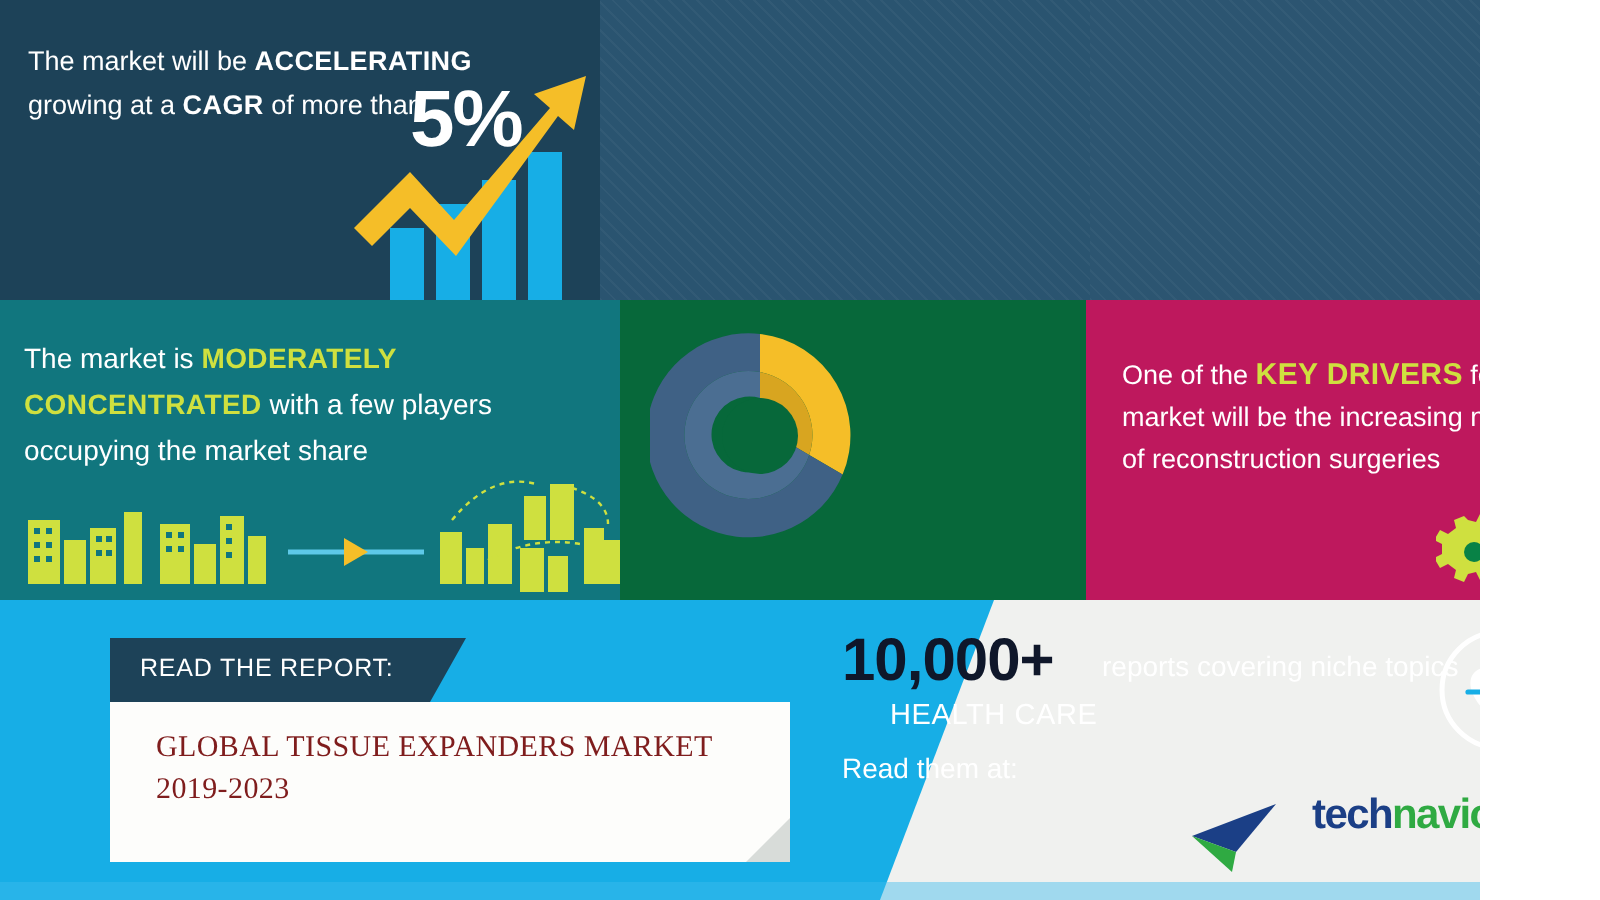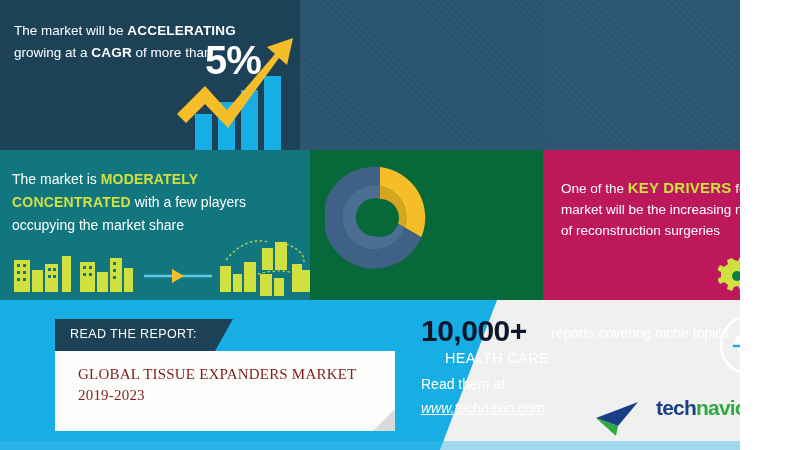--- a/index.html
+++ b/index.html
@@ -217,21 +217,20 @@
     </svg>
     <div class="reptitle">
       <span>GLOBAL TISSUE EXPANDERS MARKET</span><br>
       <span>2019-2023</span>
     </div>
 
     <div class="k10">10,000+</div>
     <div class="k10sub">reports covering niche topics</div>
     <div class="hcare">HEALTH CARE</div>
     <div class="readat">Read them at:</div>
-    <div class="url">www.technavio.com</div>
 
     <svg class="hearticon" viewBox="0 0 66 66">
       <circle cx="33" cy="33" r="29" fill="none" stroke="#ffffff" stroke-width="2.5"></circle>
       <path d="M33 50 C14 36 16 24 24 22 C29 21 32 25 33 27 C34 25 37 21 42 22 C50 24 52 36 33 50 Z" fill="#ffffff"></path>
       <path d="M17 34 L27 34 L30 27 L34 42 L38 31 L41 34 L50 34" fill="none" stroke="#17aee6" stroke-width="2.6" stroke-linejoin="round" stroke-linecap="round"></path>
     </svg>
 
     <svg class="logo" viewBox="0 0 200 44">
       <path d="M4 22 L46 6 L26 30 Z" fill="#1b3f86"></path>
       <path d="M4 22 L26 30 L24 40 Z" fill="#2faa42"></path>

